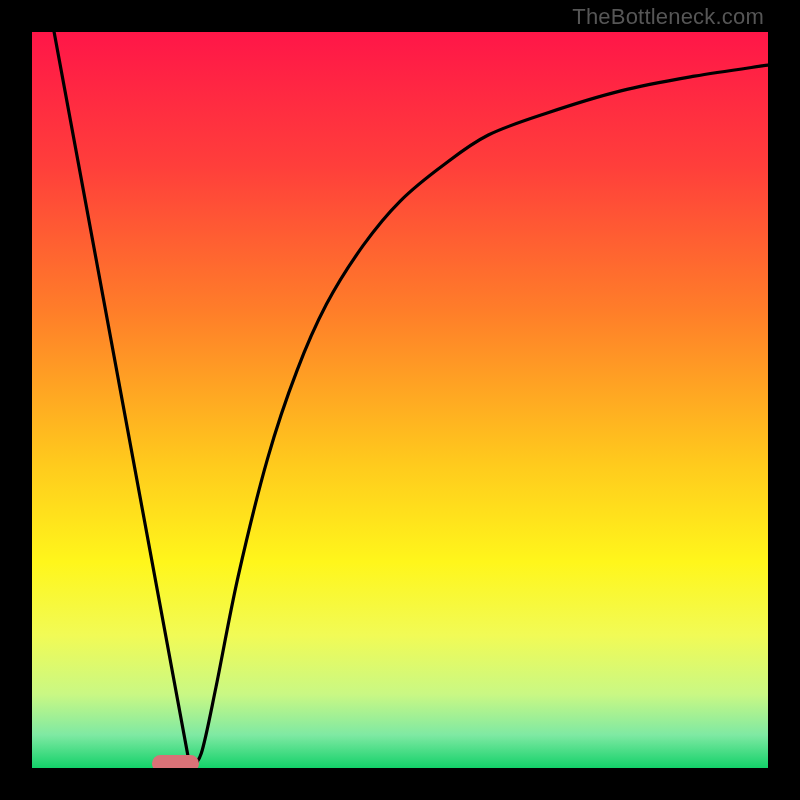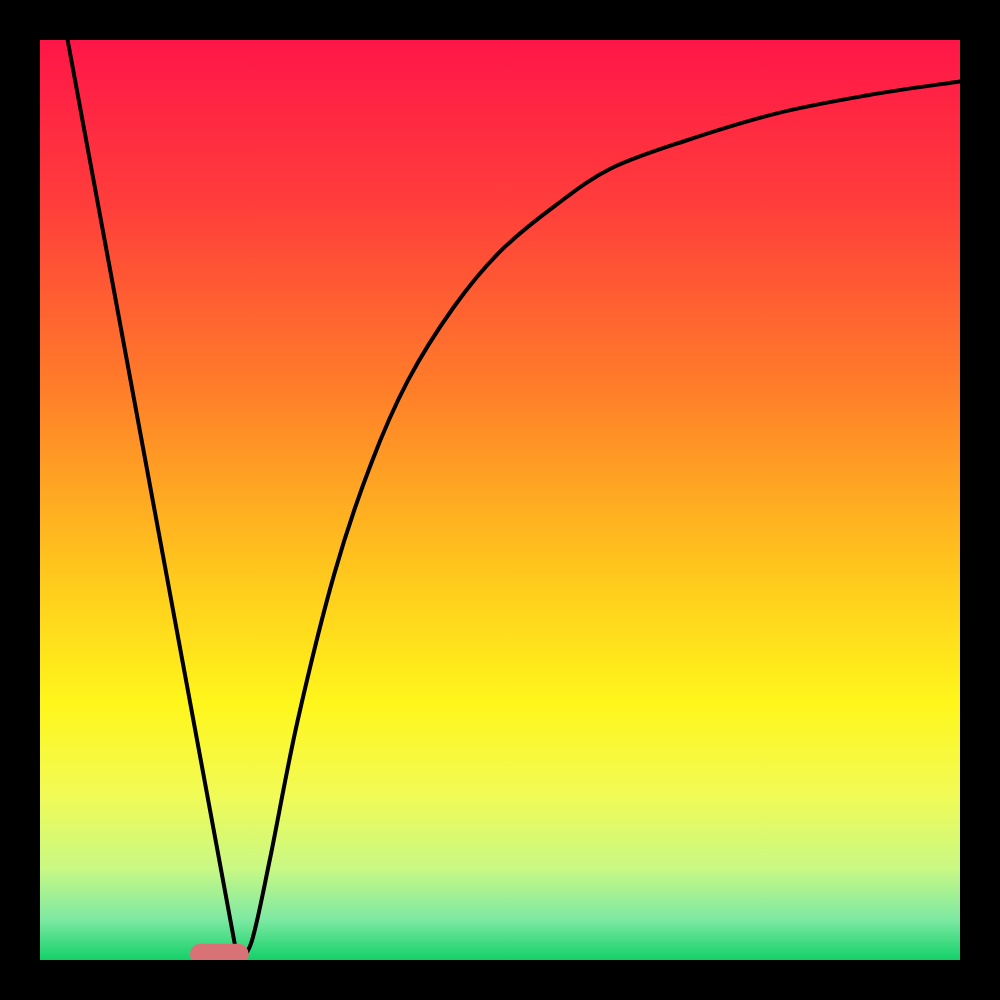--- a/index.html
+++ b/index.html
@@ -74,13 +74,14 @@
       <rect x="0" y="0" width="736" height="736" fill="url(#bgGrad)"></rect>
     </svg>
 
     <svg class="curve-svg" viewBox="0 0 736 736" preserveAspectRatio="none">
       <path id="curvePath" d="M 22.1 0.0 L 158.2 736.0 C 160.1 733.5 165.0 734.8 169.3 721.3 C 173.6 707.8 177.9 684.5 184.0 655.0 C 190.1 625.6 197.5 582.7 206.1 544.6 C 214.7 506.6 225.7 461.2 235.5 426.9 C 245.3 392.5 255.1 364.3 265.0 338.6 C 274.8 312.8 283.4 293.2 294.4 272.3 C 305.4 251.5 318.9 230.6 331.2 213.4 C 343.5 196.3 354.5 182.8 368.0 169.3 C 381.5 155.8 397.4 143.5 412.2 132.5 C 426.9 121.4 439.1 111.6 456.3 103.0 C 473.5 94.5 493.1 88.3 515.2 81.0 C 537.3 73.6 564.3 65.0 588.8 58.9 C 613.3 52.7 637.9 48.5 662.4 44.2 C 686.9 39.9 723.7 35.0 736.0 33.1" fill="none" stroke="#000000" stroke-width="3.2" stroke-linejoin="round" stroke-linecap="round"></path>
     </svg>
 
     <div id="marker" class="marker" style="width: 47.84px; height: 16.192px; left: 119.6px; top: 723.488px; background: rgb(217, 114, 119);"></div>
   </div>
 
+  <div class="watermark">TheBottleneck.com</div>
 </div>
 
 </body></html>

